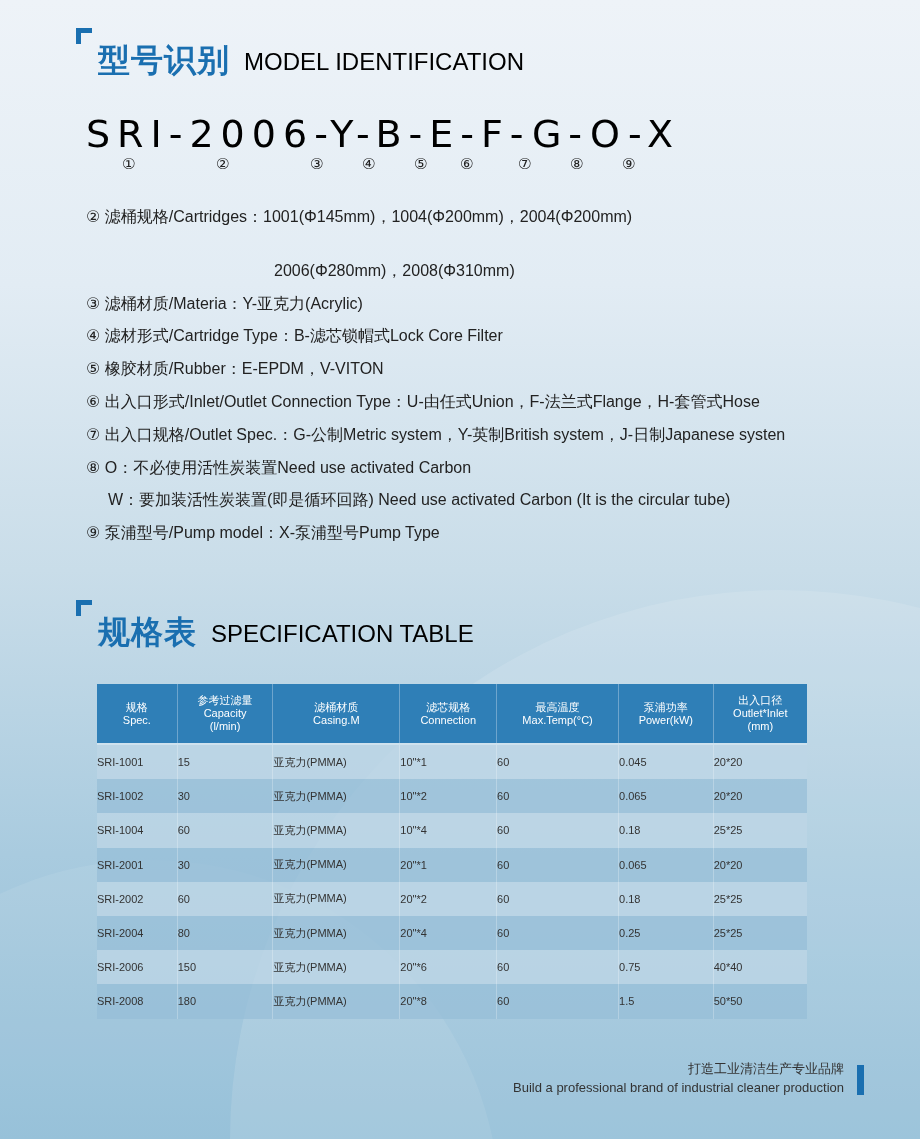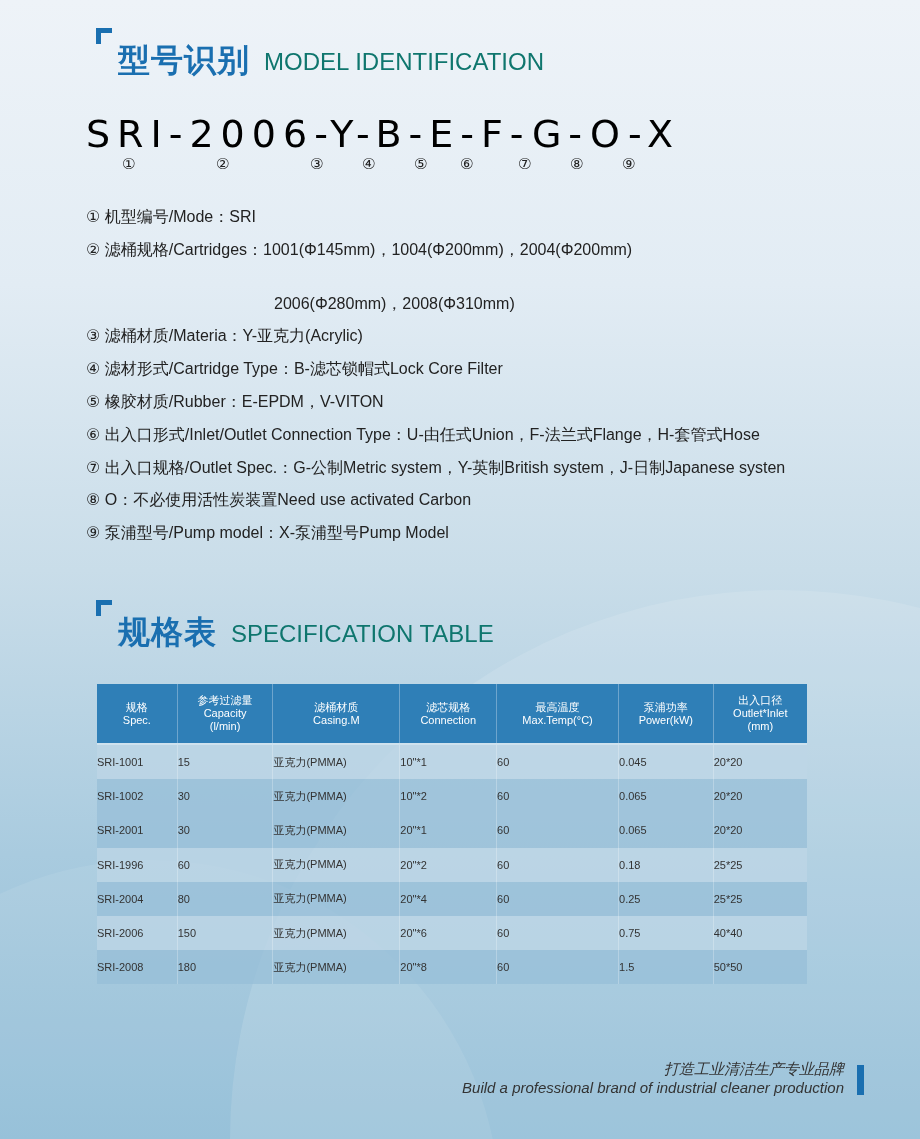--- a/index.html
+++ b/index.html
@@ -5,43 +5,43 @@
   html,body{margin:0;padding:0;}
   body{
     width:920px;height:1139px;position:relative;overflow:hidden;
     font-family:"Liberation Sans","DejaVu Sans",sans-serif;color:#222;
     background:linear-gradient(180deg,#eef3f8 0%,#e2ecf4 25%,#c9dde9 50%,#a9cbdf 75%,#8fbcd6 100%);
   }
   .arc{position:absolute;border-radius:50%;pointer-events:none;}
   .arc1{left:230px;top:590px;width:1100px;height:1100px;background:rgba(255,255,255,0.12);}
   .arc2{left:-200px;top:860px;width:700px;height:700px;background:rgba(255,255,255,0.08);}
 
-  .sec-head{position:absolute;left:96px;display:flex;align-items:flex-end;}
+  .sec-head{position:absolute;left:76px;display:flex;align-items:flex-end;}
   .corner{position:absolute;left:0;top:0;width:16px;height:16px;border-left:5px solid #1a6fb0;border-top:5px solid #1a6fb0;box-sizing:border-box;}
   .cn-title{color:#1a6fb0;font-weight:bold;font-size:32px;margin-left:22px;letter-spacing:1px;line-height:1;font-family:"DejaVu Sans",sans-serif;}
-  .en-title{font-size:24px;color:#0f766e;margin-left:14px;line-height:1;padding-bottom:2px;}
+  .en-title{font-size:24px;color:#000000;margin-left:14px;line-height:1;padding-bottom:2px;}
 
   .model-code{position:absolute;left:86px;top:112px;font-size:38px;letter-spacing:7px;color:#000000;font-family:"DejaVu Sans",sans-serif;}
   .marker{position:absolute;top:155px;font-size:15px;color:#222;}
 
   .desc{position:absolute;left:86px;top:205px;font-size:16px;color:#222;}
   .desc-line{height:32.8px;line-height:24px;white-space:nowrap;}
   .desc-line.indent2{padding-left:188px;margin-top:21px;}
   .desc-line.indent1{padding-left:22px;}
 
   .tbl{position:absolute;left:97px;top:684px;width:710px;border-collapse:collapse;font-size:11px;}
   .tbl th{background:#2f7fb7;color:#fff;font-weight:normal;height:59px;border-right:1px solid #6ea5cd;line-height:13px;padding:0;}
   .tbl th:last-child{border-right:none;}
   .tbl td{height:34.2px;color:#333;border-right:1px solid rgba(255,255,255,0.25);padding:0;}
   .tbl td:last-child{border-right:none;}
   .tbl tr.odd td{background:rgba(190,214,230,0.75);}
   .tbl tr.even td{background:rgba(150,190,215,0.7);}
   .tbl tbody tr:first-child td{border-top:2px solid #cfe2ee;}
 
-  .footer{position:absolute;right:76px;top:1059px;text-align:right;font-size:15px;color:#333;line-height:19px;font-style:italic;}
+  .footer{position:absolute;right:76px;top:1059px;text-align:right;font-size:13px;color:#333;line-height:19px;}
   .footer-bar{position:absolute;left:857px;top:1065px;width:7px;height:30px;background:#1a6fb0;}
 </style>
 </head>
 <body>
 
 <div class="arc arc1"></div>
 <div class="arc arc2"></div>
 
 <div class="sec-head" style="top:28px;height:48px;">
   <span class="corner"></span>
@@ -57,30 +57,30 @@
   <span class="marker" style="left:310px">③</span>
   <span class="marker" style="left:362px">④</span>
   <span class="marker" style="left:414px">⑤</span>
   <span class="marker" style="left:460px">⑥</span>
   <span class="marker" style="left:518px">⑦</span>
   <span class="marker" style="left:570px">⑧</span>
   <span class="marker" style="left:622px">⑨</span>
 </div>
 
 <div class="desc">
-  <div class="desc-line">① 机型编号/Mode：SRI</div>
   <div class="desc-line">② 滤桶规格/Cartridges：1001(Φ145mm)，1004(Φ200mm)，2004(Φ200mm)</div>
   <div class="desc-line indent2">2006(Φ280mm)，2008(Φ310mm)</div>
   <div class="desc-line">③ 滤桶材质/Materia：Y-亚克力(Acrylic)</div>
   <div class="desc-line">④ 滤材形式/Cartridge Type：B-滤芯锁帽式Lock Core Filter</div>
   <div class="desc-line">⑤ 橡胶材质/Rubber：E-EPDM，V-VITON</div>
   <div class="desc-line">⑥ 出入口形式/Inlet/Outlet Connection Type：U-由任式Union，F-法兰式Flange，H-套管式Hose</div>
   <div class="desc-line">⑦ 出入口规格/Outlet Spec.：G-公制Metric system，Y-英制British system，J-日制Japanese systen</div>
   <div class="desc-line">⑧ O：不必使用活性炭装置Need use activated Carbon</div>
-  <div class="desc-line">⑨ 泵浦型号/Pump model：X-泵浦型号Pump Model</div>
+  <div class="desc-line indent1">W：要加装活性炭装置(即是循环回路) Need use activated Carbon (It is the circular tube)</div>
+  <div class="desc-line">⑨ 泵浦型号/Pump model：X-泵浦型号Pump Type</div>
 </div>
 
 <div class="sec-head" style="top:600px;height:48px;">
   <span class="corner"></span>
   <span class="cn-title">规格表</span>
   <span class="en-title">SPECIFICATION TABLE</span>
 </div>
 
 <table class="tbl">
   <thead>
@@ -129,31 +129,40 @@
       </tr>
       <tr class="even">
         <td>SRI-1002</td>
         <td>30</td>
         <td>亚克力(PMMA)</td>
         <td>10"*2</td>
         <td>60</td>
         <td>0.065</td>
         <td>20*20</td>
       </tr>
+      <tr class="odd">
+        <td>SRI-1004</td>
+        <td>60</td>
+        <td>亚克力(PMMA)</td>
+        <td>10"*4</td>
+        <td>60</td>
+        <td>0.18</td>
+        <td>25*25</td>
+      </tr>
       <tr class="even">
         <td>SRI-2001</td>
         <td>30</td>
         <td>亚克力(PMMA)</td>
         <td>20"*1</td>
         <td>60</td>
         <td>0.065</td>
         <td>20*20</td>
       </tr>
       <tr class="odd">
-        <td>SRI-1996</td>
+        <td>SRI-2002</td>
         <td>60</td>
         <td>亚克力(PMMA)</td>
         <td>20"*2</td>
         <td>60</td>
         <td>0.18</td>
         <td>25*25</td>
       </tr>
       <tr class="even">
         <td>SRI-2004</td>
         <td>80</td>

